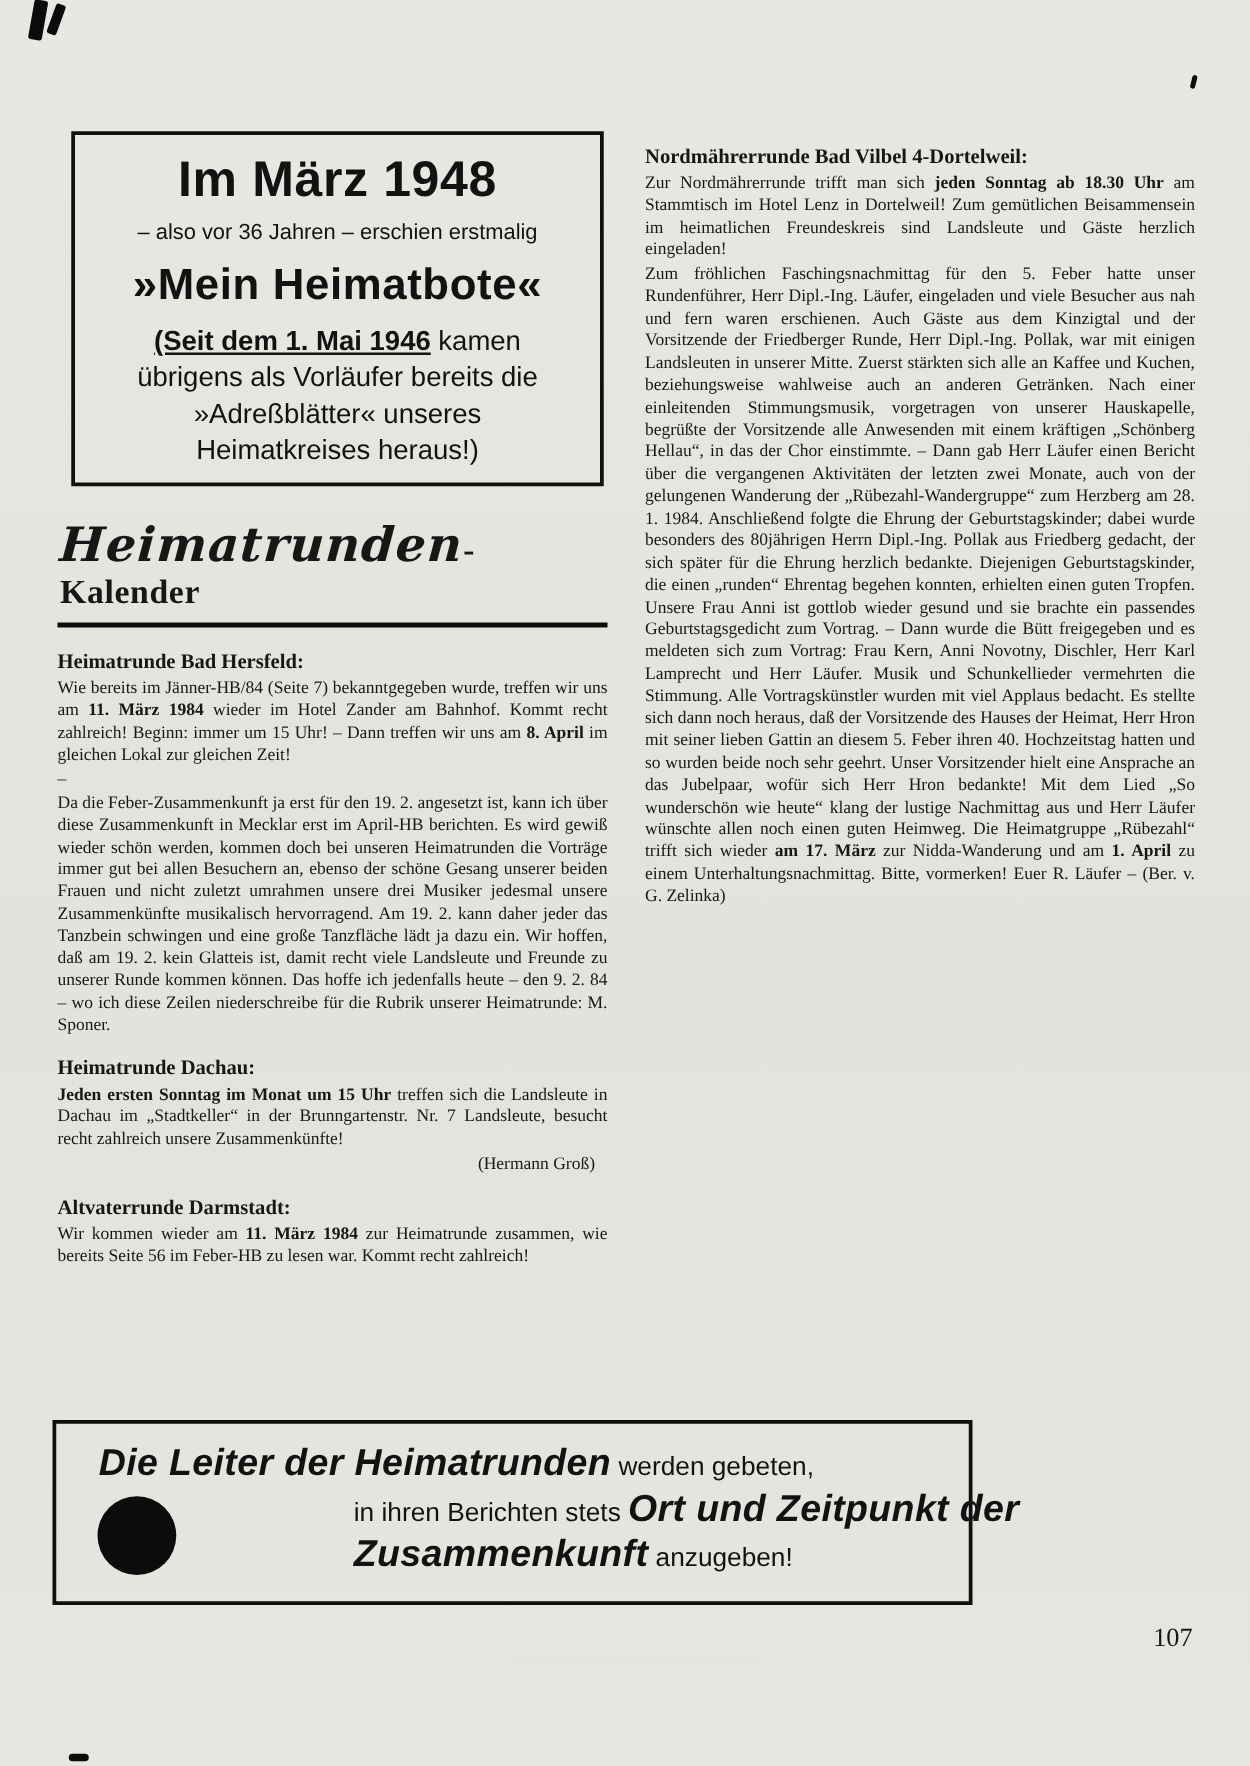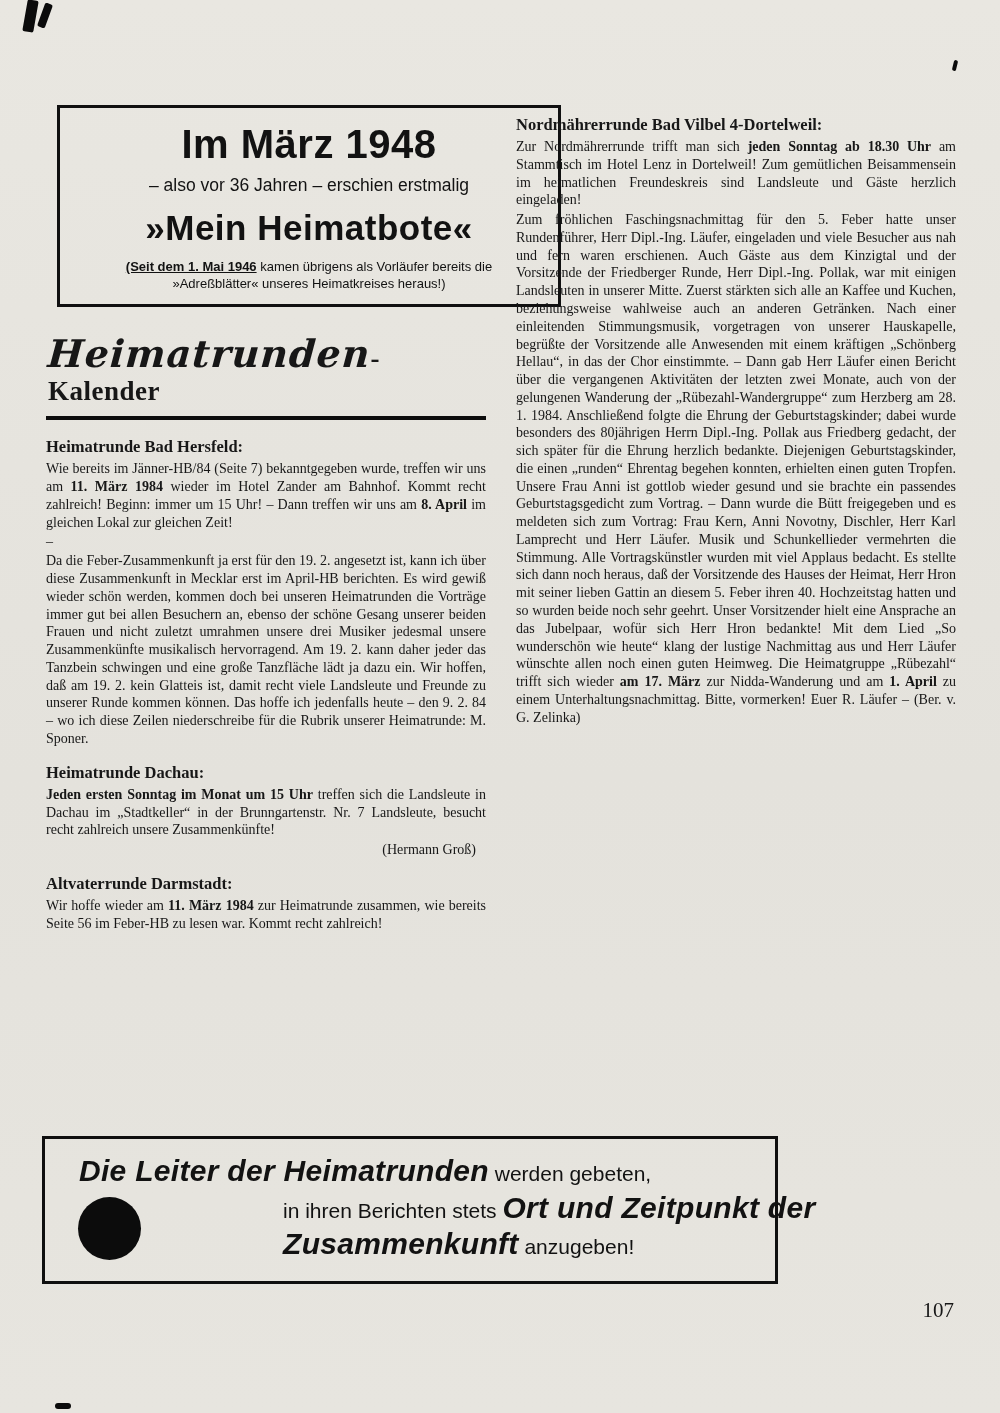--- a/index.html
+++ b/index.html
@@ -42,32 +42,32 @@
     font-weight: bold;
   }
   .col h3.first { margin-top: 14px; }
   .col h3.spread { text-align: justify; }
   .col p b { font-weight: bold; }
   .byline { text-align: right !important; padding-right: 10px; }
   .dash-line { margin: 0 0 1px !important; }
 
   
   .top-box {
-    width: 504px;
+    width: 426px;
     margin: 5px 0 24px 11px;
     border: 3px solid #101010;
     padding: 14px 24px 12px;
     text-align: center;
     font-family: "Liberation Sans", sans-serif;
     color: #121212;
   }
   .tb-title { font-size: 40px; font-weight: bold; letter-spacing: 0.5px; }
   .tb-sub { font-size: 17.5px; margin-top: 8px; }
   .tb-brand { font-size: 35px; font-weight: bold; margin-top: 12px; letter-spacing: 0.5px; }
-  .tb-note { font-size: 13px; margin-top: 10px; line-height: 1.32; }
+  .tb-note { font-size: 22px; margin-top: 10px; line-height: 1.32; }
   .tb-note b { font-weight: bold; }
 
   
   .kalender {
     margin: 0 0 16px 0;
     padding: 0 0 9px 2px;
     border-bottom: 4px solid #0d0d0d;
   }
   .kal-script {
     font-family: "DejaVu Serif", serif;
@@ -148,21 +148,21 @@
       <h3 class="first">Heimatrunde Bad Hersfeld:</h3>
       <p><span>Wie bereits im Jänner-HB/84 (Seite 7) bekanntgegeben wurde, treffen wir uns am </span><b>11. März 1984</b><span> wieder im Hotel Zander am Bahnhof. Kommt recht zahlreich! Beginn: immer um 15 Uhr! – Dann treffen wir uns am </span><b>8. April</b><span> im gleichen Lokal zur gleichen Zeit!</span></p>
       <p class="dash-line">–</p>
       <p>Da die Feber-Zusammenkunft ja erst für den 19. 2. angesetzt ist, kann ich über diese Zusammenkunft in Mecklar erst im April-HB berichten. Es wird gewiß wieder schön werden, kommen doch bei unseren Heimatrunden die Vorträge immer gut bei allen Besuchern an, ebenso der schöne Gesang unserer beiden Frauen und nicht zuletzt umrahmen unsere drei Musiker jedesmal unsere Zusammenkünfte musikalisch hervorragend. Am 19. 2. kann daher jeder das Tanzbein schwingen und eine große Tanzfläche lädt ja dazu ein. Wir hoffen, daß am 19. 2. kein Glatteis ist, damit recht viele Landsleute und Freunde zu unserer Runde kommen können. Das hoffe ich jedenfalls heute – den 9. 2. 84 – wo ich diese Zeilen niederschreibe für die Rubrik unserer Heimatrunde: M. Sponer.</p>
 
       <h3>Heimatrunde Dachau:</h3>
       <p><b>Jeden ersten Sonntag im Monat um 15 Uhr</b><span> treffen sich die Landsleute in Dachau im „Stadtkeller“ in der Brunngartenstr. Nr. 7 Landsleute, besucht recht zahlreich unsere Zusammenkünfte!</span></p>
       <p class="byline">(Hermann Groß)</p>
 
       <h3>Altvaterrunde Darmstadt:</h3>
-      <p><span>Wir hoffe wieder am </span><b>11. März 1984</b><span> zur Heimatrunde zusammen, wie bereits Seite 56 im Feber-HB zu lesen war. Kommt recht zahlreich!</span></p>
+      <p><span>Wir kommen wieder am </span><b>11. März 1984</b><span> zur Heimatrunde zusammen, wie bereits Seite 56 im Feber-HB zu lesen war. Kommt recht zahlreich!</span></p>
 
     </div>
 
     <div class="col">
 
       <h3 class="first">Nordmährerrunde Bad Vilbel 4-Dortelweil:</h3>
       <p><span>Zur Nordmährerrunde trifft man sich </span><b>jeden Sonntag ab 18.30 Uhr</b><span> am Stammtisch im Hotel Lenz in Dortelweil! Zum gemütlichen Beisammensein im heimatlichen Freundeskreis sind Landsleute und Gäste herzlich eingeladen!</span></p>
 
       <p><span>Zum fröhlichen Faschingsnachmittag für den 5. Feber hatte unser Rundenführer, Herr Dipl.-Ing. Läufer, eingeladen und viele Besucher aus nah und fern waren erschienen. Auch Gäste aus dem Kinzigtal und der Vorsitzende der Friedberger Runde, Herr Dipl.-Ing. Pollak, war mit einigen Landsleuten in unserer Mitte. Zuerst stärkten sich alle an Kaffee und Kuchen, beziehungsweise wahlweise auch an anderen Getränken. Nach einer einleitenden Stimmungsmusik, vorgetragen von unserer Hauskapelle, begrüßte der Vorsitzende alle Anwesenden mit einem kräftigen „Schönberg Hellau“, in das der Chor einstimmte. – Dann gab Herr Läufer einen Bericht über die vergangenen Aktivitäten der letzten zwei Monate, auch von der gelungenen Wanderung der „Rübezahl-Wandergruppe“ zum Herzberg am 28. 1. 1984. Anschließend folgte die Ehrung der Geburtstagskinder; dabei wurde besonders des 80jährigen Herrn Dipl.-Ing. Pollak aus Friedberg gedacht, der sich später für die Ehrung herzlich bedankte. Diejenigen Geburtstagskinder, die einen „runden“ Ehrentag begehen konnten, erhielten einen guten Tropfen. Unsere Frau Anni ist gottlob wieder gesund und sie brachte ein passendes Geburtstagsgedicht zum Vortrag. – Dann wurde die Bütt freigegeben und es meldeten sich zum Vortrag: Frau Kern, Anni Novotny, Dischler, Herr Karl Lamprecht und Herr Läufer. Musik und Schunkellieder vermehrten die Stimmung. Alle Vortragskünstler wurden mit viel Applaus bedacht. Es stellte sich dann noch heraus, daß der Vorsitzende des Hauses der Heimat, Herr Hron mit seiner lieben Gattin an diesem 5. Feber ihren 40. Hochzeitstag hatten und so wurden beide noch sehr geehrt. Unser Vorsitzender hielt eine Ansprache an das Jubelpaar, wofür sich Herr Hron bedankte! Mit dem Lied „So wunderschön wie heute“ klang der lustige Nachmittag aus und Herr Läufer wünschte allen noch einen guten Heimweg. Die Heimatgruppe „Rübezahl“ trifft sich wieder </span><b>am 17. März</b><span> zur Nidda-Wanderung und am </span><b>1. April</b><span> zu einem Unterhaltungsnachmittag. Bitte, vormerken! Euer R. Läufer – (Ber. v. G. Zelinka)</span></p>
 

